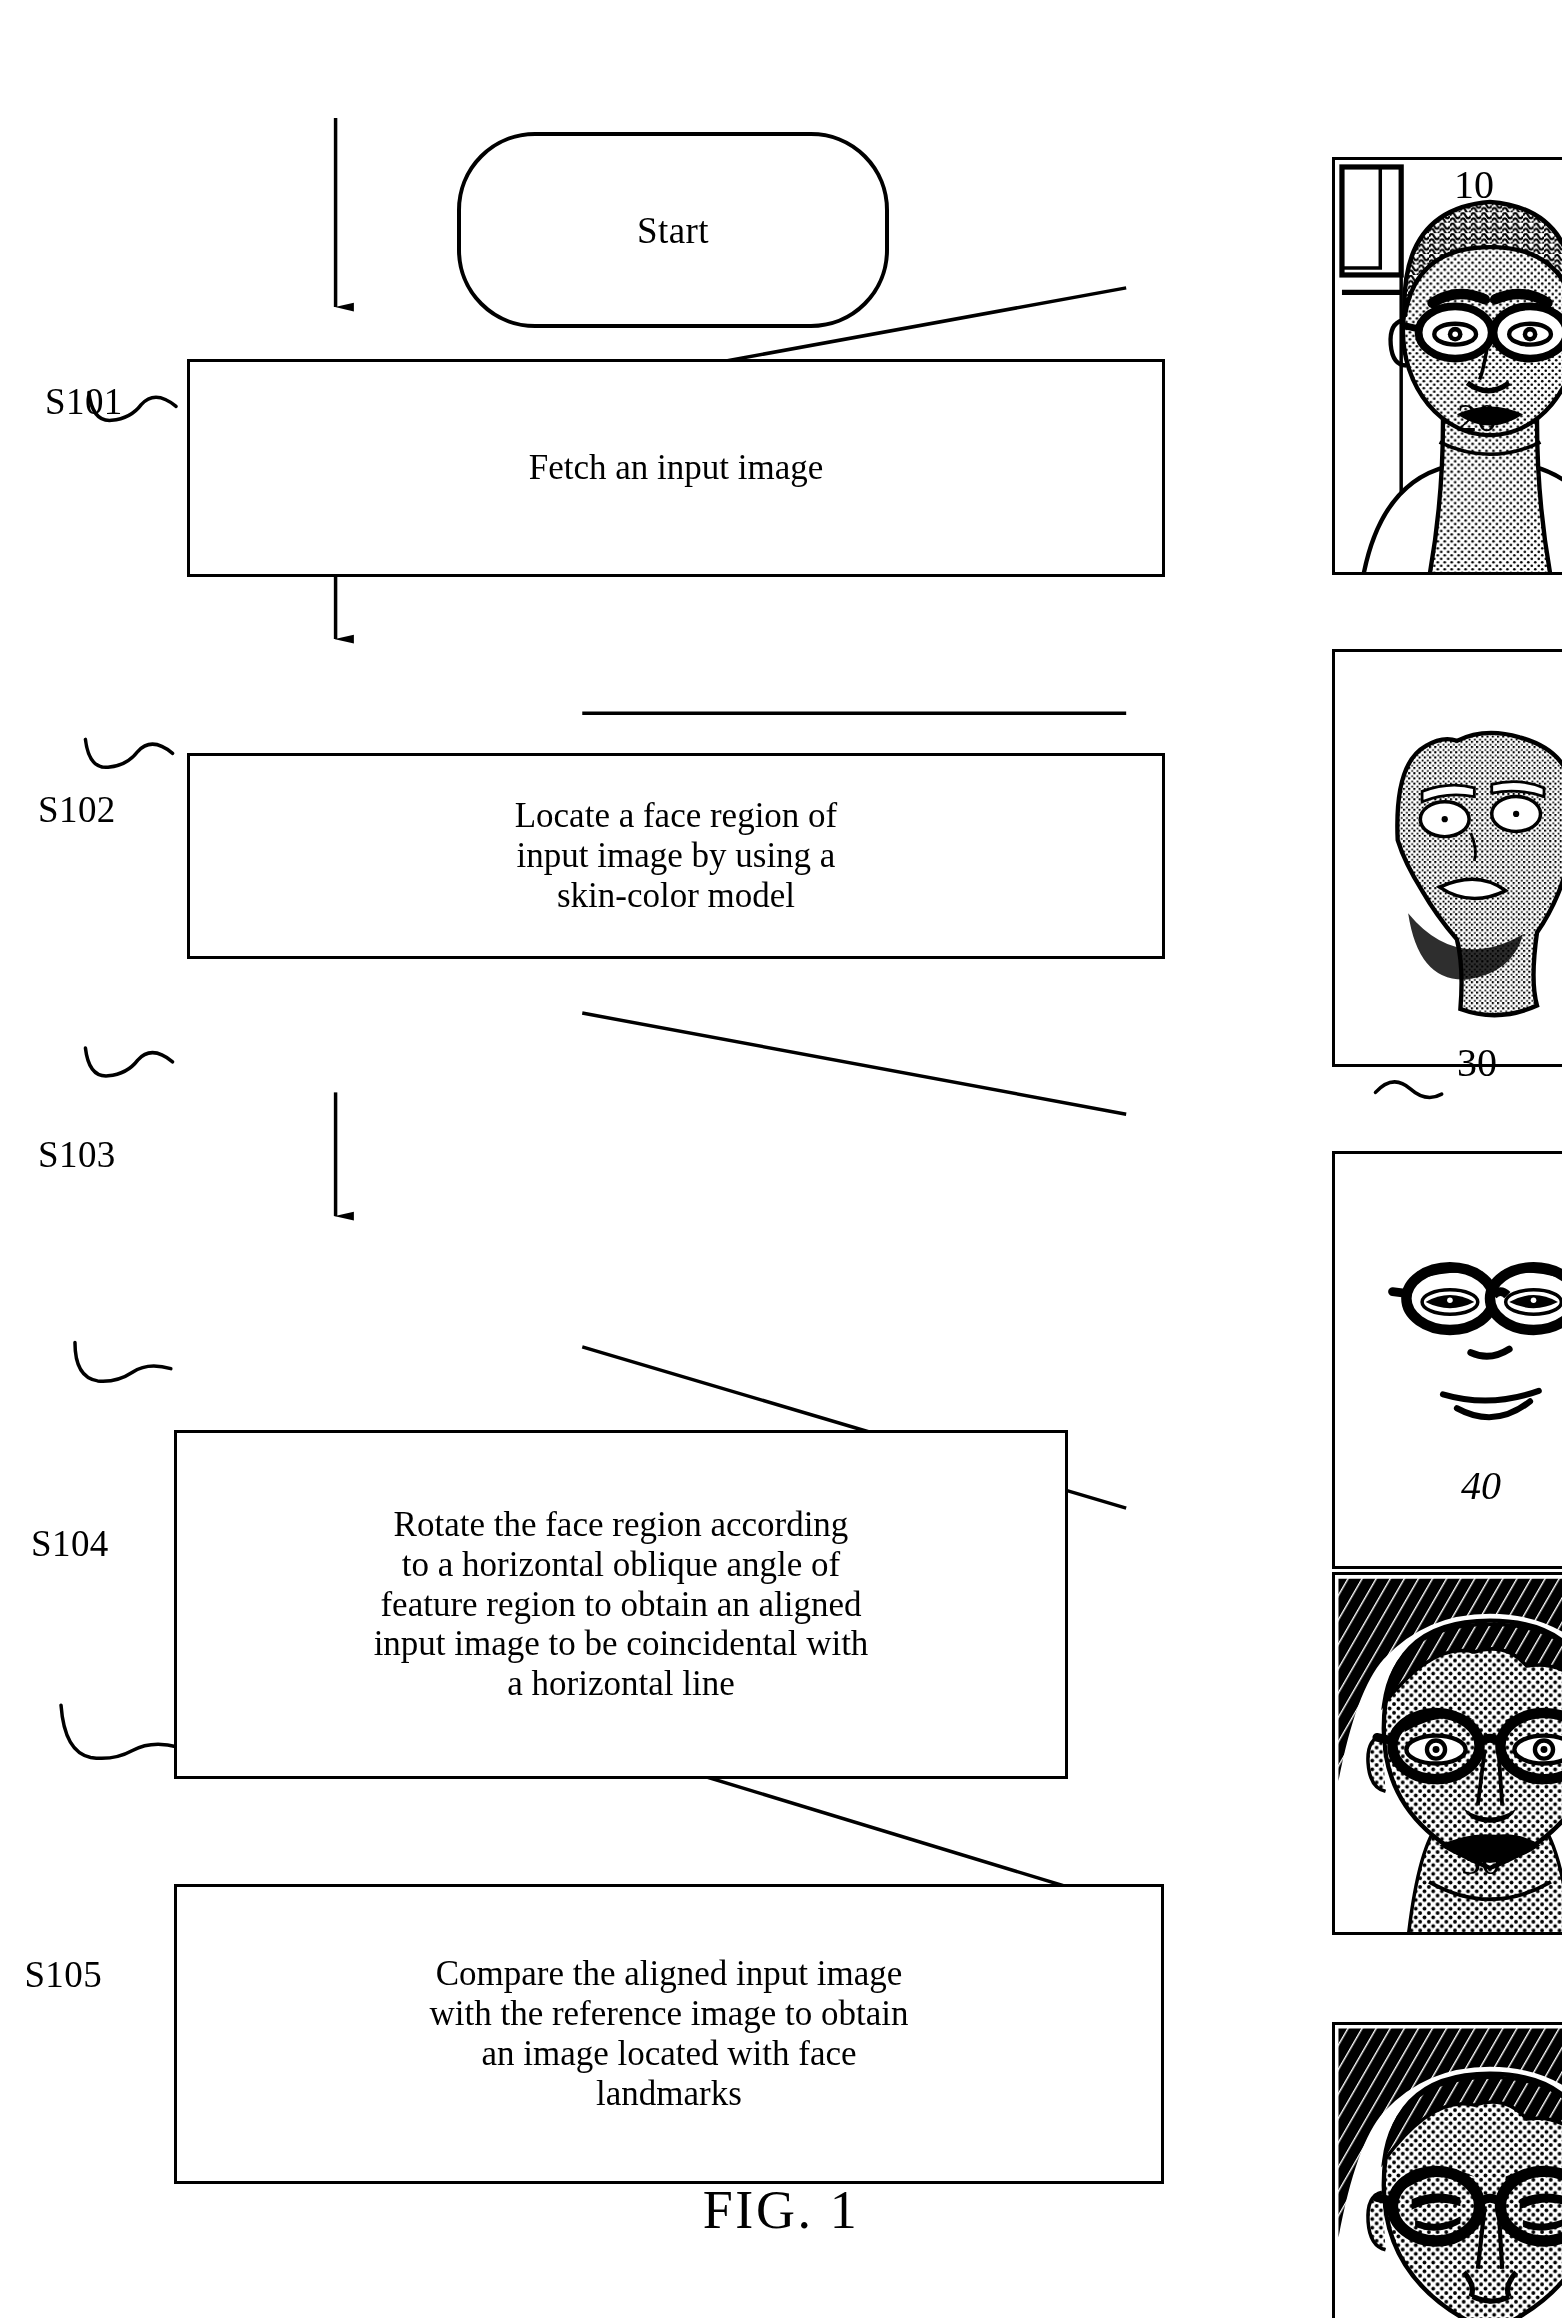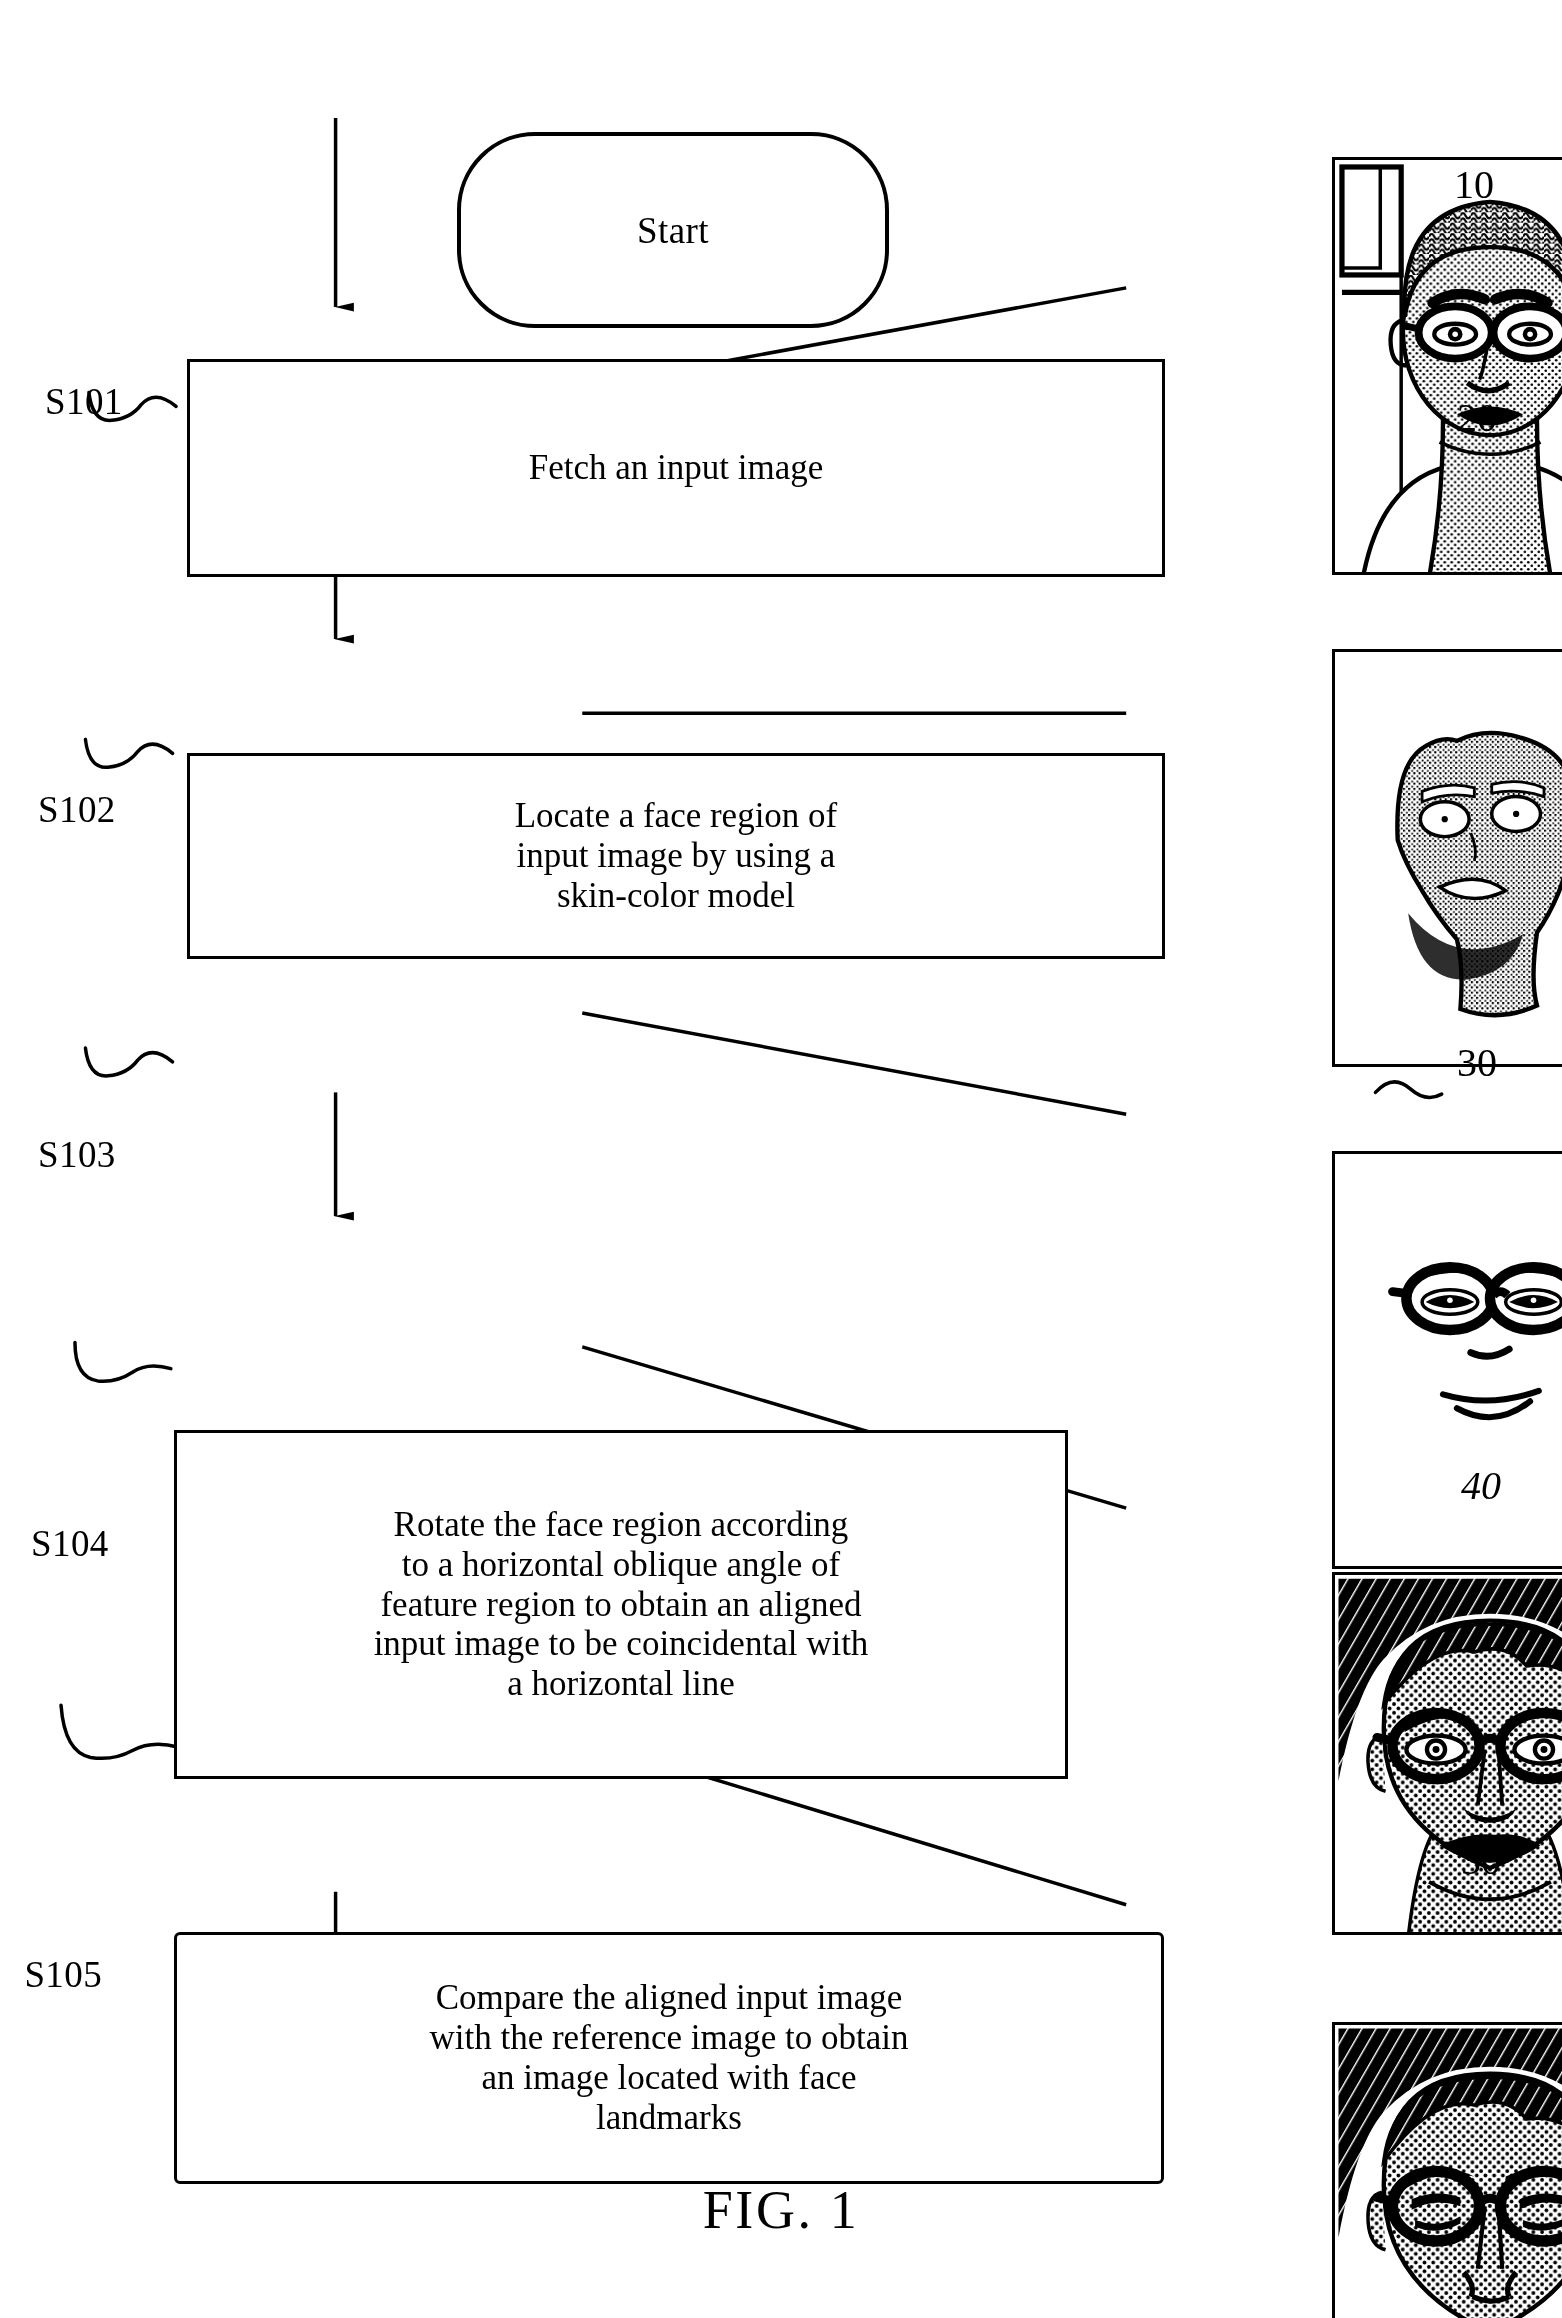--- a/index.html
+++ b/index.html
@@ -167,21 +167,21 @@
   <div class="step-tag" style="left: 31px; top: 1522px;">S104</div>
   <div class="process-box" style="left: 174px; top: 1430px; width: 894px; height: 349px; font-family: Liberation Serif, serif;">
     <div class="process-text">Rotate the face region according
 to a horizontal oblique angle of
 feature region to obtain an aligned
 input image to be coincidental with
 a horizontal line</div>
   </div>
 
   <div class="step-tag" style="left: 24.4px; top: 1953px;">S105</div>
-  <div class="process-box" style="left: 174px; top: 1932px; width: 990px; height: 252px; border-radius: 6px;">
+  <div class="process-box" style="left: 174px; top: 1884px; width: 990px; height: 300px;">
     <div class="process-text">Compare the aligned input image
 with the reference image to obtain
 an image located with face
 landmarks</div>
   </div>
 
   <div class="thumb-frame" style="left: 1332px; top: 157px; width: 310px; height: 418px;">
     <svg viewBox="0 0 178 240" width="310" height="418">
       <defs>
         <pattern id="stipple10" width="4" height="4" patternUnits="userSpaceOnUse">

